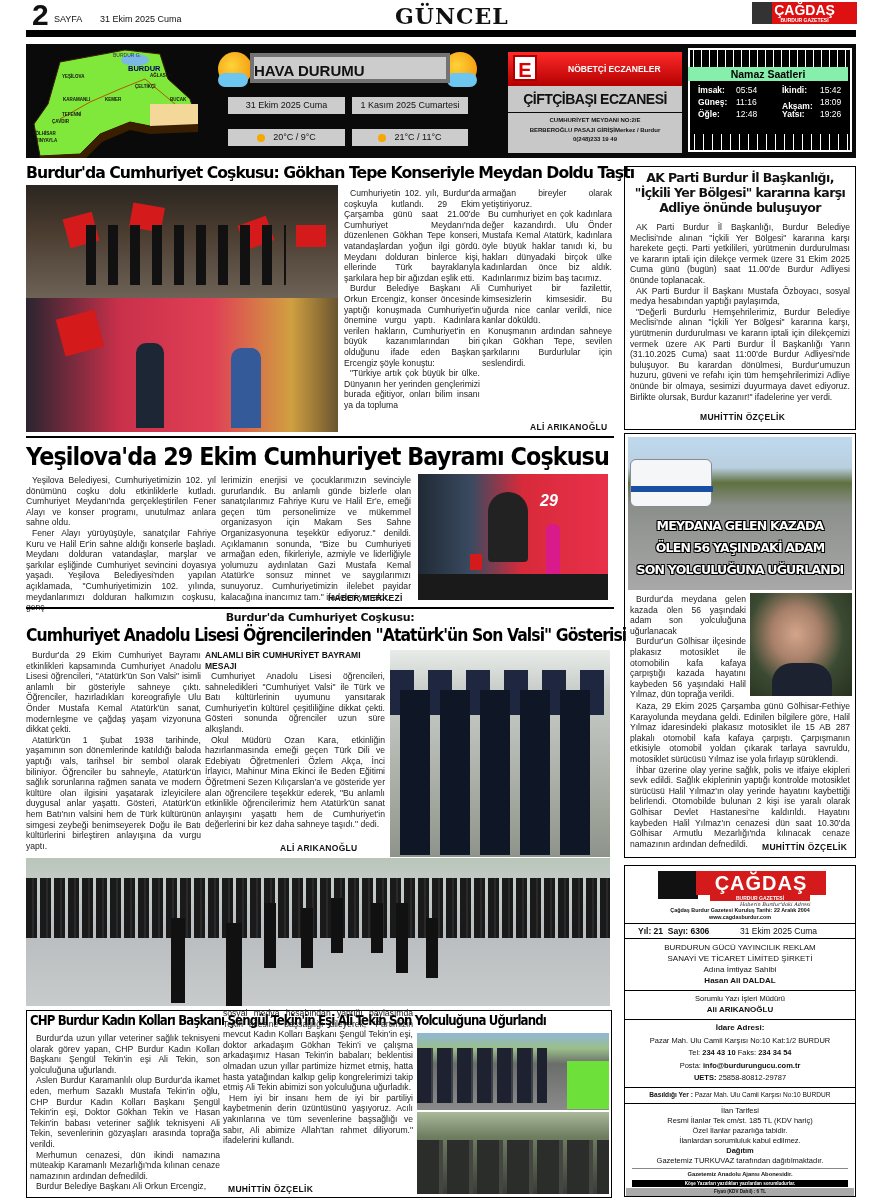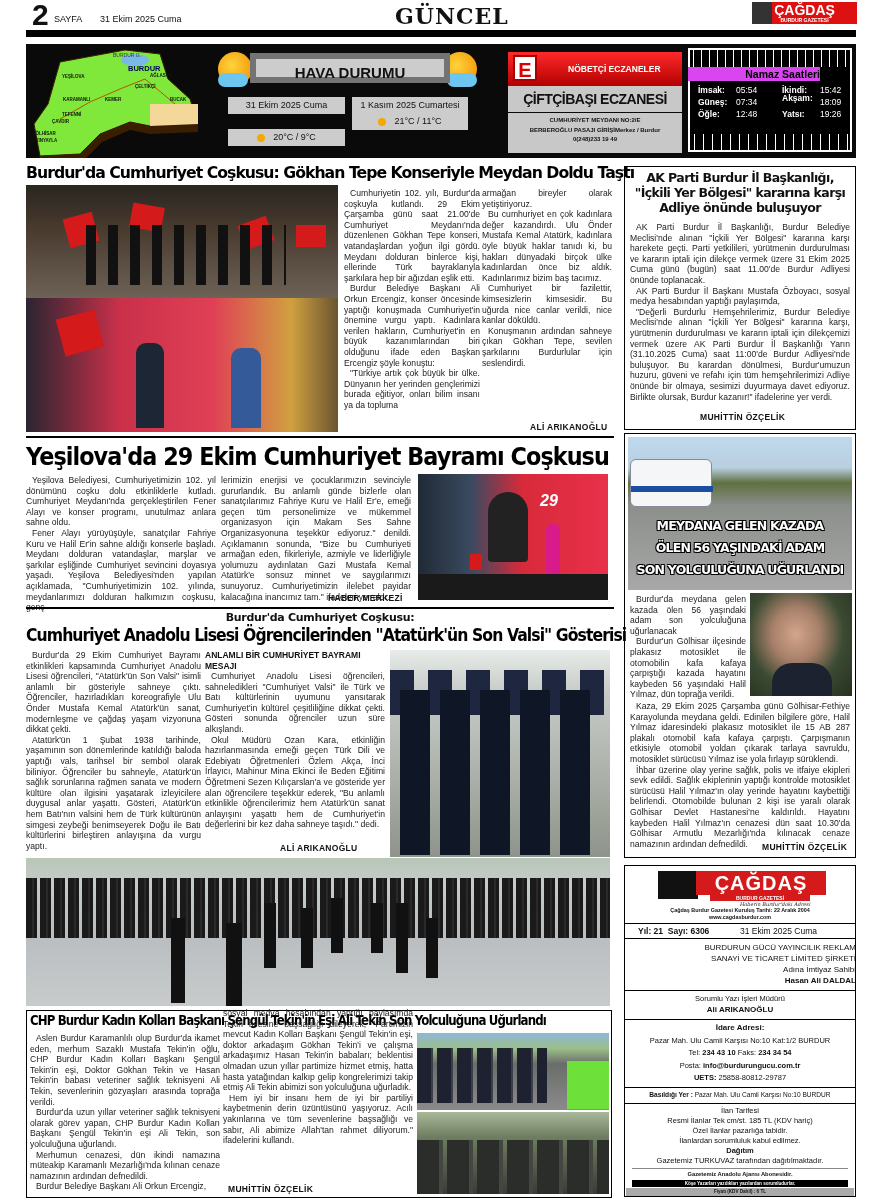--- a/index.html
+++ b/index.html
@@ -14,31 +14,31 @@
 #pg-num{left:32px;top:-2px;font-size:30px;font-weight:bold}
 #pg-sayfa{left:54px;top:14px;font-size:9px}
 #pg-date{left:100px;top:14px;font-size:9px}
 #pg-section{left:395px;top:3px;font-size:22px;font-weight:bold;font-family:"DejaVu Serif",serif;letter-spacing:1px}
 #logo-top{left:752px;top:2px;width:105px;height:22px;background:#d11;color:#fff;font-weight:bold;font-size:14px;text-align:center;line-height:16px}
 #logo-top small{display:block;font-size:5px;line-height:5px;background:#d11}
 #top-bar{left:26px;top:30px;width:830px;height:7px;background:#000}
 
 #band{left:26px;top:44px;width:830px;height:114px;background:#0a0a0a}
 .map{left:30px;top:44px;width:168px;height:114px}
-#hava-title{left:213px;top:53px;width:246px;height:30px;background:#ccc;border:6px solid #737373;font-size:15px;font-weight:bold;text-align:center;line-height:28px;color:#111}
+#hava-title{left:213px;top:53px;width:246px;height:30px;background:#ccc;border:4px solid #737373;font-size:15px;font-weight:bold;line-height:28px;color:#111}
 .sun{width:34px;height:34px;border-radius:50%;background:radial-gradient(circle at 40% 40%,#ffd33a,#f08a00);}
 .cloud{width:30px;height:14px;background:#6cc6ef;border-radius:8px}
 .wbox{background:#ccc;font-size:9px;color:#111;text-align:center;line-height:17px;height:17px}
 #ecz-red{left:508px;top:52px;width:174px;height:34px;background:linear-gradient(#ff2a2a,#b30000);}
 #ecz-E{left:513px;top:55px;width:24px;height:26px;background:#fff;color:#d00;font-weight:bold;font-size:20px;text-align:center;line-height:26px;border:2px solid #a00}
 #ecz-label{left:568px;top:64px;color:#fff;font-size:8.5px;font-weight:bold}
 #ecz-name{left:508px;top:86px;width:174px;height:26px;background:#c8c8c8;font-size:14px;font-weight:bold;text-align:center;line-height:26px;color:#111;letter-spacing:-.5px}
 #ecz-addr{left:508px;top:113px;width:174px;height:40px;background:#c8c8c8;font-size:6px;font-weight:bold;text-align:center;line-height:9.5px;padding-top:3px;color:#111}
 #namaz{left:688px;top:48px;width:164px;height:104px;background:#000;border:2px solid #fff}
-#namaz-title{left:688px;top:67px;width:132px;background:#d946ef;text-align:right;font-weight:bold;font-size:10.5px;color:#000;height:14px;line-height:14px}
+#namaz-title{left:688px;top:67px;width:160px;background:#86efac;text-align:center;font-weight:bold;font-size:10.5px;color:#000;height:14px;line-height:14px}
 .pt{font-size:8.5px;font-weight:bold;color:#fff;position:absolute}
 .pv{font-size:8.5px;color:#fff;position:absolute}
 
 .box{position:absolute;border:1.5px solid #000}
 .rule{position:absolute;height:1.5px;background:#000}
 </style>
 </head>
 <body>
 
 <div class="abs" id="pg-num">2</div>
@@ -78,47 +78,47 @@
 <div class="abs sun" style="left:218px;top:52px"></div>
 <div class="abs cloud" style="left:218px;top:73px"></div>
 <div class="abs sun" style="left:443px;top:52px"></div>
 <div class="abs cloud" style="left:447px;top:73px"></div>
 <div class="abs" id="hava-title" style="left:250px;width:200px">HAVA DURUMU</div>
 <div class="abs wbox" style="left:228px;top:97px;width:117px">31 Ekim 2025 Cuma</div>
 <div class="abs wbox" style="left:352px;top:97px;width:116px">1 Kasım 2025 Cumartesi</div>
 <div class="abs wbox" style="left:228px;top:129px;width:117px">
   <span style="display:inline-block;width:8px;height:8px;border-radius:50%;background:#f5a800;margin-right:8px;vertical-align:middle"></span><span>20°C / 9°C</span>
 </div>
-<div class="abs wbox" style="left:352px;top:113px;width:116px">
+<div class="abs wbox" style="left:352px;top:129px;width:116px">
   <span style="display:inline-block;width:8px;height:8px;border-radius:50%;background:#f5a800;margin-right:8px;vertical-align:middle"></span><span>21°C / 11°C</span>
 </div>
 
 <div class="abs" id="ecz-red"></div>
 <div class="abs" id="ecz-E">E</div>
 <div class="abs" id="ecz-label">NÖBETÇİ ECZANELER</div>
 <div class="abs" id="ecz-name">ÇİFTÇİBAŞI ECZANESİ</div>
 <div class="abs" id="ecz-addr">
   <div>CUMHURİYET MEYDANI NO:2/E</div>
   <div>BERBEROĞLU PASAJI GİRİŞİMerkez / Burdur</div>
   <div>0(248)233 19 49</div>
 </div>
 
 <div class="abs" id="namaz"></div>
 <div class="abs" style="left:690px;top:50px;width:160px;height:17px;background:repeating-linear-gradient(90deg,#000 0 3px,#fff 3px 4px,#000 4px 8px)"></div>
 <div class="abs" style="left:690px;top:134px;width:160px;height:16px;background:repeating-linear-gradient(90deg,#000 0 4px,#fff 4px 5px,#000 5px 9px)"></div>
 <div class="abs" id="namaz-title">Namaz Saatleri</div>
 <div class="pt" style="left:698px;top:85px">İmsak:</div>
 <div class="pv" style="left:736px;top:85px">05:54</div>
 <div class="pt" style="left:698px;top:97px">Güneş:</div>
-<div class="pv" style="left:736px;top:97px">07:34</div>
+<div class="pv" style="left:736px;top:97px">11:16</div>
 <div class="pt" style="left:698px;top:109px">Öğle:</div>
 <div class="pv" style="left:736px;top:109px">12:48</div>
 <div class="pt" style="left:782px;top:85px">İkindi:</div>
 <div class="pv" style="left:820px;top:85px">15:42</div>
-<div class="pt" style="left:782px;top:93px">Akşam:</div>
+<div class="pt" style="left:782px;top:101px">Akşam:</div>
 <div class="pv" style="left:820px;top:97px">18:09</div>
 <div class="pt" style="left:782px;top:109px">Yatsı:</div>
 <div class="pv" style="left:820px;top:109px">19:26</div>
 
 <div class="abs headline" style="left:26px;top:163px;font-size:16px;transform:scaleX(.98)">Burdur'da Cumhuriyet Coşkusu: Gökhan Tepe Konseriyle Meydan Doldu Taştı</div>
 <div class="photo" style="left:26px;top:185px;width:312px;height:113px;background:linear-gradient(180deg,#2a2620 0%,#4a3b2f 40%,#6d6256 100%)">
   <div style="position:absolute;left:40px;top:30px;width:30px;height:30px;background:#d41a1a;transform:rotate(-15deg)"></div>
   <div style="position:absolute;left:105px;top:20px;width:32px;height:25px;background:#d41a1a;transform:rotate(10deg)"></div>
   <div style="position:absolute;left:215px;top:35px;width:30px;height:26px;background:#d41a1a;transform:rotate(-20deg)"></div>
   <div style="position:absolute;left:270px;top:40px;width:30px;height:22px;background:#d41a1a"></div>
@@ -222,22 +222,22 @@
   <div style="position:absolute;left:275px;top:50px;width:12px;height:60px;background:#111"></div>
   <div style="position:absolute;left:305px;top:40px;width:12px;height:55px;background:#111"></div>
   <div style="position:absolute;left:345px;top:45px;width:12px;height:50px;background:#111"></div>
   <div style="position:absolute;left:370px;top:45px;width:12px;height:70px;background:#111"></div>
   <div style="position:absolute;left:400px;top:60px;width:12px;height:60px;background:#111"></div>
 </div>
 
 <div class="box" style="left:26px;top:1010px;width:586px;height:188px"></div>
 <div class="abs headline" style="left:30px;top:1013px;font-size:13.4px;transform:scaleX(.88)">CHP Burdur Kadın Kolları Başkanı Şengül Tekin'in Eşi Ali Tekin Son Yolculuğuna Uğurlandı</div>
 <div class="abs body-text" style="left:30px;top:1033px;width:190px">
+  <p>Burdur'da uzun yıllar veteriner sağlık teknisyeni olarak görev yapan, CHP Burdur Kadın Kolları Başkanı Şengül Tekin'in eşi Ali Tekin, son yolculuğuna uğurlandı.</p>
   <p>Aslen Burdur Karamanlılı olup Burdur'da ikamet eden, merhum Sazaklı Mustafa Tekin'in oğlu, CHP Burdur Kadın Kolları Başkanı Şengül Tekin'in eşi, Doktor Gökhan Tekin ve Hasan Tekin'in babası veteriner sağlık teknisyeni Ali Tekin, sevenlerinin gözyaşları arasında toprağa verildi.</p>
-  <p>Burdur'da uzun yıllar veteriner sağlık teknisyeni olarak görev yapan, CHP Burdur Kadın Kolları Başkanı Şengül Tekin'in eşi Ali Tekin, son yolculuğuna uğurlandı.</p>
   <p>Merhumun cenazesi, dün ikindi namazına müteakip Karamanlı Mezarlığı'nda kılınan cenaze namazının ardından defnedildi.</p>
   <p>Burdur Belediye Başkanı Ali Orkun Ercengiz,</p>
 </div>
 <div class="abs body-text" style="left:223px;top:1008px;width:190px">
   <p style="text-indent:0">sosyal medya hesabından yaptığı paylaşımda Tekin ailesine başsağlığı dileyerek, "Partimizin mevcut Kadın Kolları Başkanı Şengül Tekin'in eşi, doktor arkadaşım Gökhan Tekin'i ve çalışma arkadaşımız Hasan Tekin'in babaları; beklentisi olmadan uzun yıllar partimize hizmet etmiş, hatta hasta yatağından kalkıp gelip kongrelerimizi takip etmiş Ali Tekin abimizi son yolculuğuna uğurladık.</p>
   <p>Hem iyi bir insanı hem de iyi bir partiliyi kaybetmenin derin üzüntüsünü yaşıyoruz. Acılı yakınlarına ve tüm sevenlerine başsağlığı ve sabır, Ali abimize Allah'tan rahmet diliyorum." ifadelerini kullandı.</p>
 </div>
 <div class="abs byline" style="left:228px;top:1184px;font-size:8.5px">MUHİTTİN ÖZÇELİK</div>
 <div class="photo" style="left:417px;top:1033px;width:192px;height:77px;background:linear-gradient(180deg,#8fb7d8 0%,#9bbf8a 20%,#6a6e6a 40%,#8a8a8a 100%)">
   <div style="position:absolute;left:0;top:15px;width:130px;height:55px;background:repeating-linear-gradient(90deg,#1e2230 0 14px,#3a3f4a 14px 16px,transparent 16px 20px)"></div>
@@ -251,21 +251,21 @@
 <div class="abs" style="left:658px;top:871px;width:40px;height:28px;background:#111"></div>
 <div class="abs" style="left:696px;top:871px;width:130px;height:24px;background:#d41a1a;color:#fff;font-weight:bold;font-size:20px;text-align:center;line-height:24px;letter-spacing:1px">ÇAĞDAŞ</div>
 <div class="abs" style="left:710px;top:895px;width:100px;height:6px;background:#d41a1a;color:#fff;font-weight:bold;font-size:5px;text-align:center;line-height:6px">BURDUR GAZETESİ</div>
 <div class="abs" style="left:740px;top:901px;font-size:5px;font-style:italic;font-family:'DejaVu Serif',serif">Haberin Burdur'daki Adresi</div>
 <div class="abs" style="left:624px;top:907px;width:232px;text-align:center;font-size:5.4px;font-weight:bold">Çağdaş Burdur Gazetesi Kuruluş Tarihi: 22 Aralık 2004</div>
 <div class="abs" style="left:624px;top:914px;width:232px;text-align:center;font-size:5.4px;font-weight:bold">www.cagdasburdur.com</div>
 <div class="rule" style="left:624px;top:923px;width:232px;height:1px"></div>
 <div class="abs" style="left:638px;top:926px;font-size:8.5px;font-weight:bold;white-space:pre">Yıl: 21  Sayı: 6306</div>
 <div class="abs" style="left:740px;top:926px;font-size:8.5px">31 Ekim 2025 Cuma</div>
 <div class="rule" style="left:624px;top:938px;width:232px;height:1px"></div>
-<div class="abs" style="left:624px;top:942px;width:232px;text-align:right;font-size:8px;line-height:11px">
+<div class="abs" style="left:624px;top:942px;width:232px;text-align:center;font-size:8px;line-height:11px">
   <div>BURDURUN GÜCÜ YAYINCILIK REKLAM</div>
   <div>SANAYİ VE TİCARET LİMİTED ŞİRKETİ</div>
   <div>Adına İmtiyaz Sahibi</div>
   <div style="font-weight:bold">Hasan Ali DALDAL</div>
 </div>
 <div class="rule" style="left:624px;top:990px;width:232px;height:1px"></div>
 <div class="abs" style="left:624px;top:993px;width:232px;text-align:center;font-size:7.5px;line-height:11px">
   <div>Sorumlu Yazı İşleri Müdürü</div>
   <div style="font-weight:bold;font-size:8px">Ali ARIKANOĞLU</div>
 </div>

